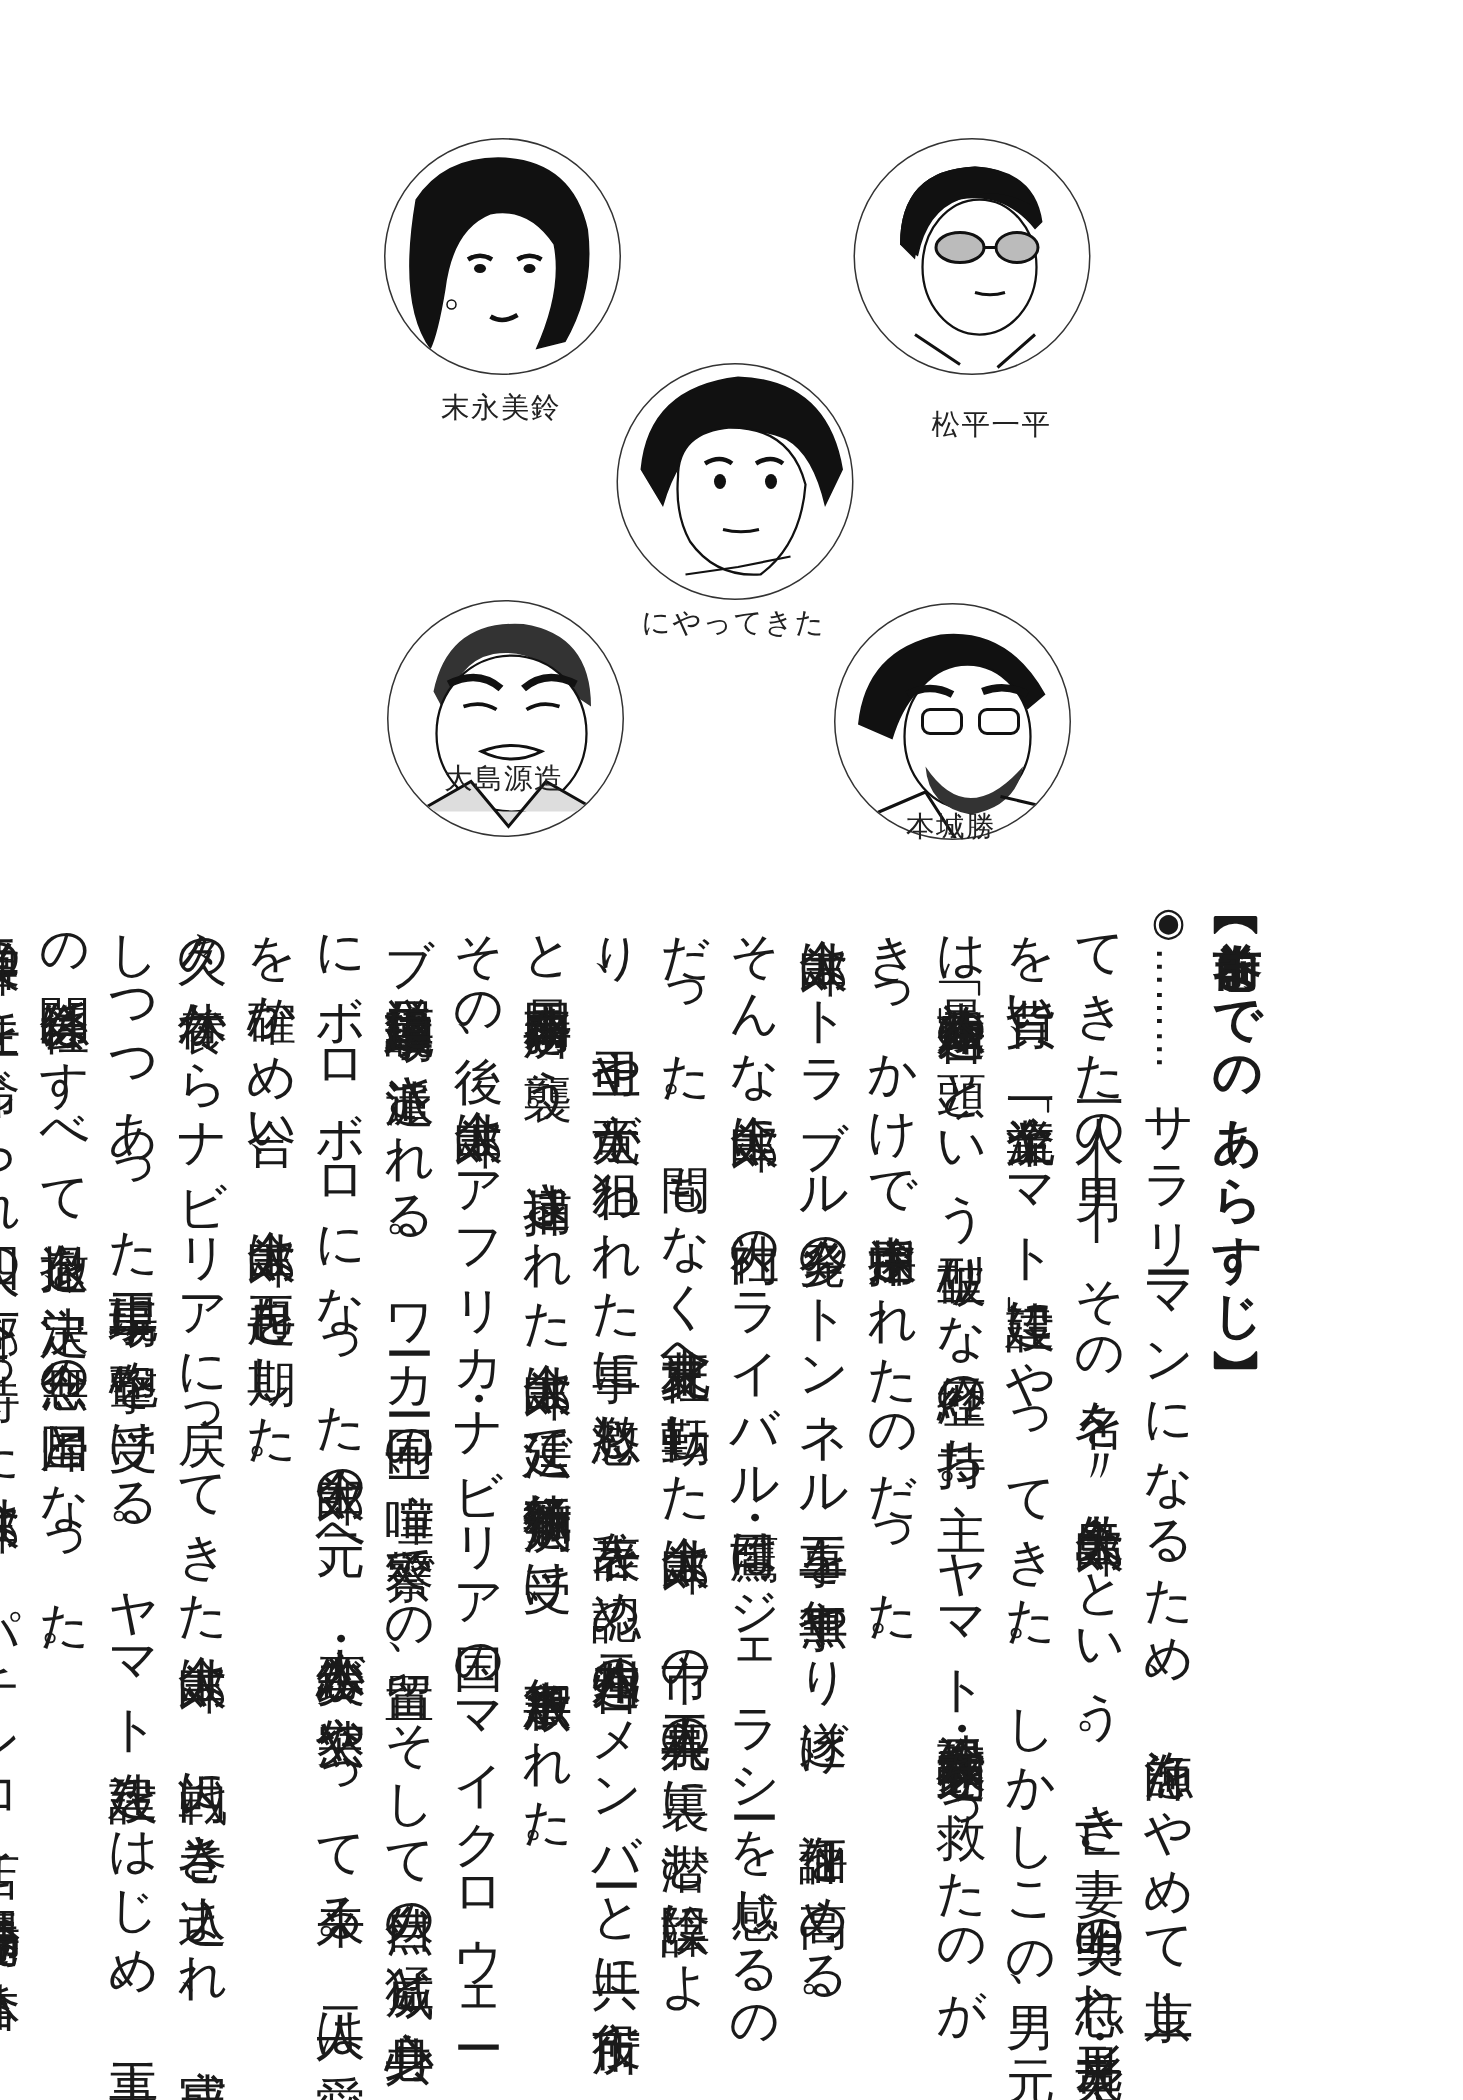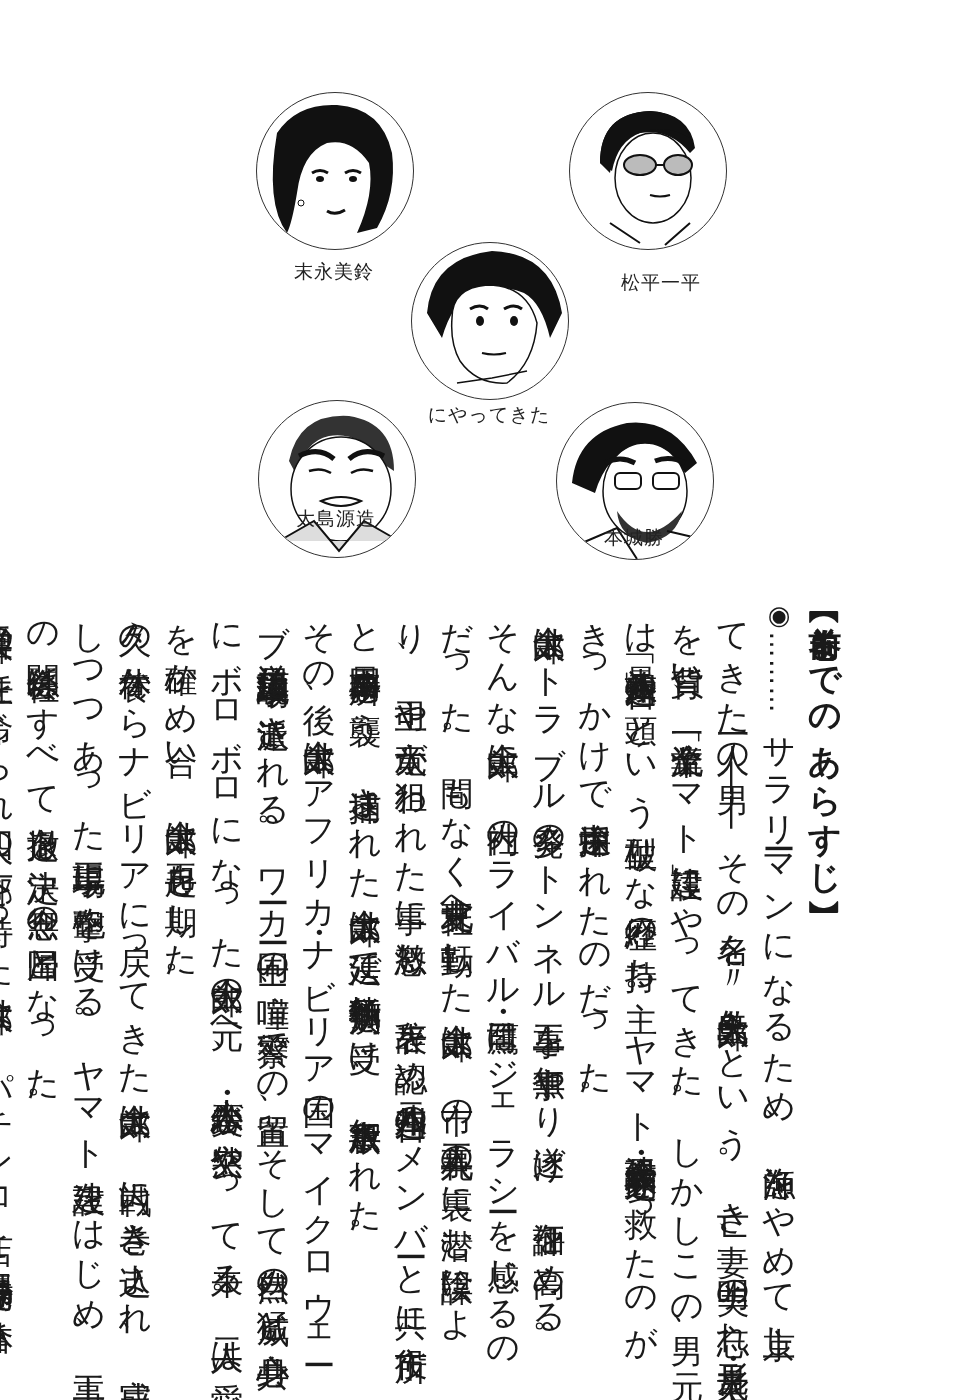--- a/index.html
+++ b/index.html
@@ -76,21 +76,21 @@
   <svg viewBox="0 0 156 156">
     <path d="M15,80 Q20,30 70,20 Q115,15 140,60 L128,70 Q110,40 80,45 Q50,50 38,90Z" fill="#111"></path>
     <ellipse cx="88" cy="88" rx="42" ry="48" fill="#fff" stroke="#111" stroke-width="1.5"></ellipse>
     <path d="M48,60 q15,-8 30,0 M98,58 q15,-6 30,2" stroke="#111" stroke-width="5" fill="none"></path>
     <rect x="58" y="70" width="26" height="16" rx="5" fill="none" stroke="#111" stroke-width="2"></rect>
     <rect x="96" y="70" width="26" height="16" rx="5" fill="none" stroke="#111" stroke-width="2"></rect>
     <path d="M60,108 Q88,150 125,108 Q120,135 90,140 Q62,135 60,108Z" fill="#333"></path>
     <path d="M25,140 L60,125 L80,156 M140,135 L110,128" stroke="#111" stroke-width="2" fill="none"></path>
   </svg>
 </div>
-<div class="name-label" style="left:554px; top:525px;text-align:center;">本城勝</div>
+<div class="name-label" style="left:554px; top:538px;text-align:center;">本城勝</div>
 
 <div class="synopsis">
   <span class="heading para">【前巻までのあらすじ】</span>
   <span class="para"><span class="bullet">◉………</span><span>サラリーマンになるため、漁師をやめて上京してきた一人の男――その名を〃矢島金太郎〃という。亡き妻、明美の忘れ形見・竜太を背負い、一流企業「ヤマト建設」にやってきた。しかしこの男、元は暴走族「八州連合」の頭という型破りな経歴の持ち主。ヤマト建設会長・大和守之助を救ったのがきっかけで中途採用されたのだった。</span></span>
   <span class="para">金太郎はトラブル多発のトンネル工事を無事やり遂げ、評価を高める。そんな金太郎に、社内のライバル・鷹司はジェラシーを感じるのだった。間もなく東北支社へ転勤した金太郎は、市の工事入札の裏に潜む陰謀により、上司や竜太が狙われた事に激怒し、辞表を認め元八州連合のメンバーと共に市役所と暴力団事務所を襲う。逮捕された金太郎は法廷で執行猶予判決を受け、無事釈放された。</span>
   <span class="para">その後、金太郎はアフリカ・ナビリア国のマイクロウェーブ送信局建設工事現場に派遣される。ワーカー同士の喧嘩、警察での留置、そして自然の猛威と心身共にボロボロになった金太郎の元へ、恋人・美鈴が突然やって来る。二人は愛を確かめ合い、金太郎は再起を期した。</span>
   <span class="para">久々の休養からナビリアに戻ってきた金太郎は、内戦に巻き込まれ、完成しつつあった工事現場に砲撃を受ける。ヤマト建設をはじめ、工事の関係会社はすべて撤退を決定、無念の帰国となった。</span>
   <span class="para">営業二課の主任を命じられ四人の部下を持った金太郎は、パチンコ店と場外馬券売場を合体させたレジャービル計画の為に奔走する。ところが、その計画を妨害せんと暴力団・山王会が立ちはだかってきた…!!</span>
 </div>
 

